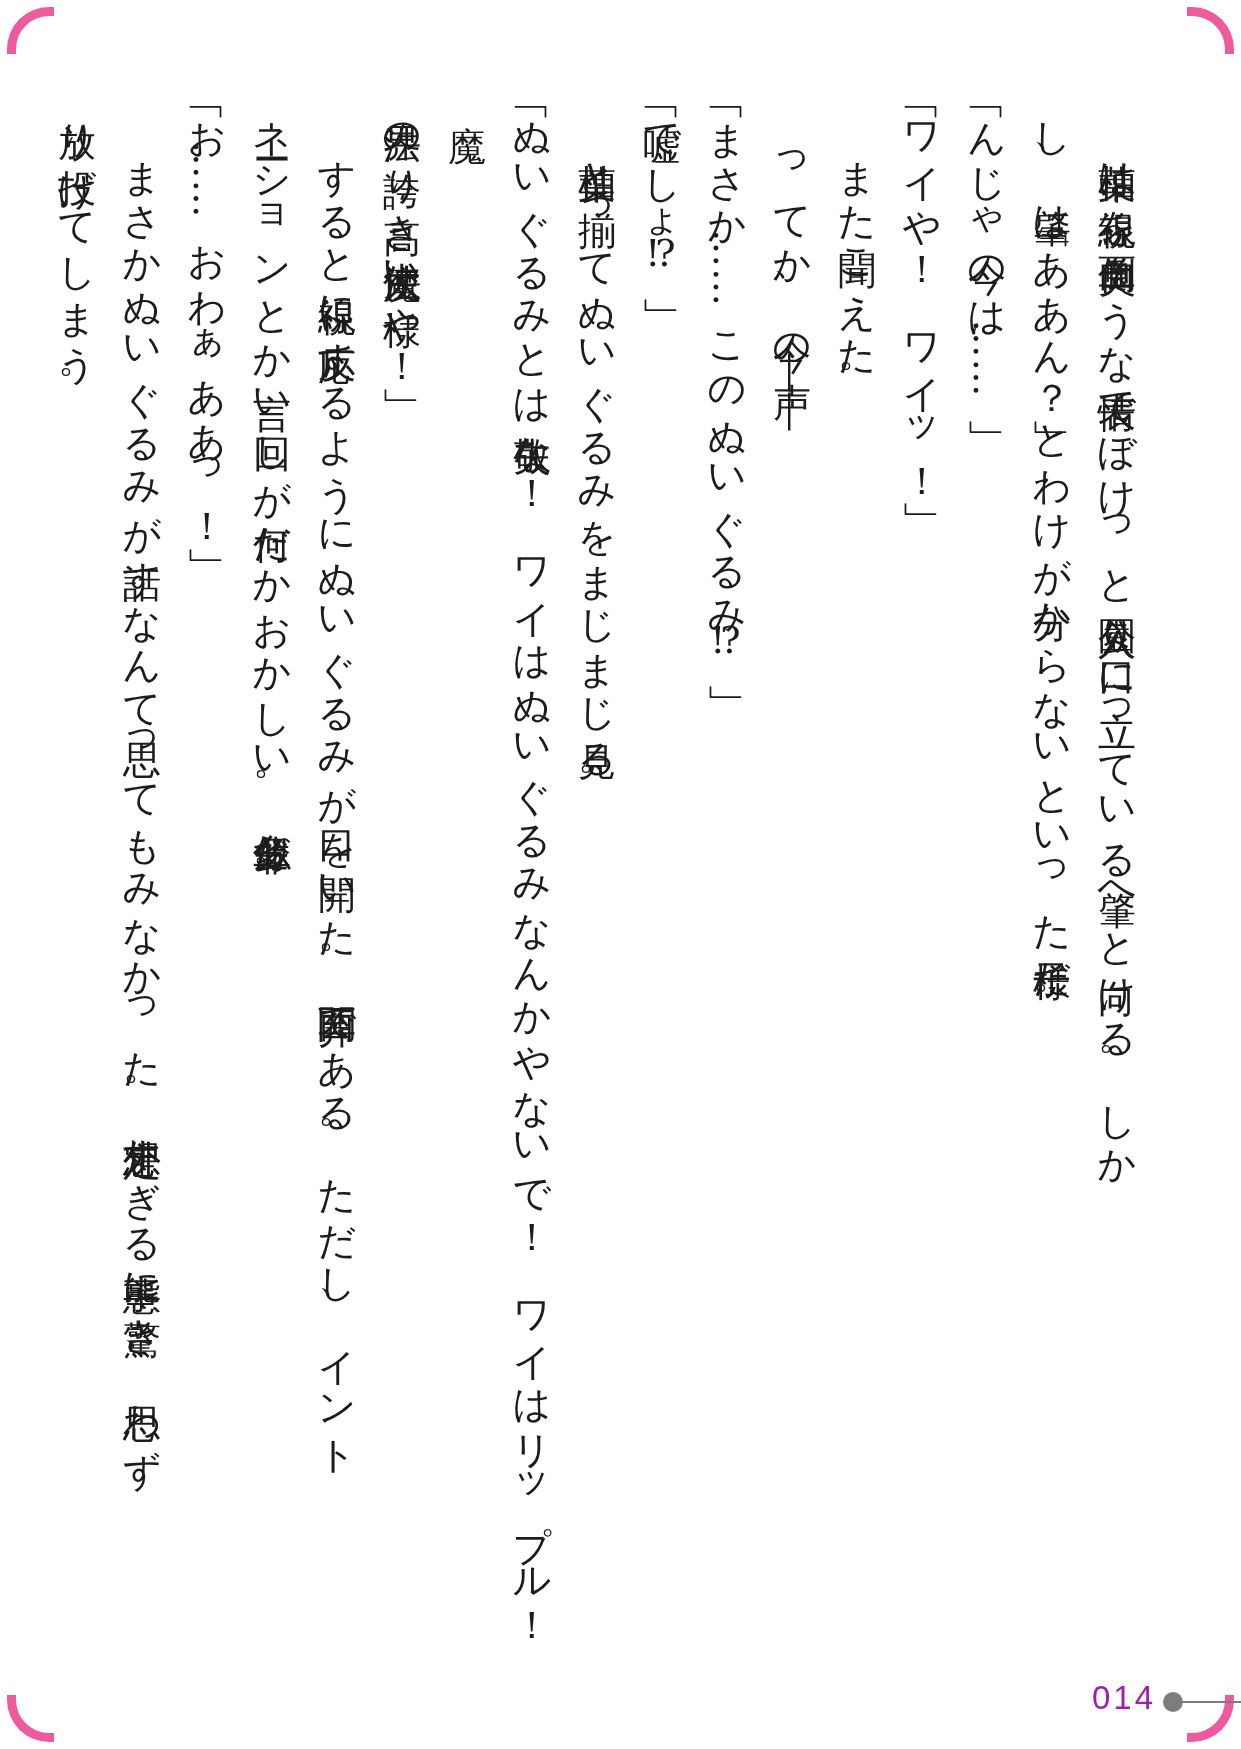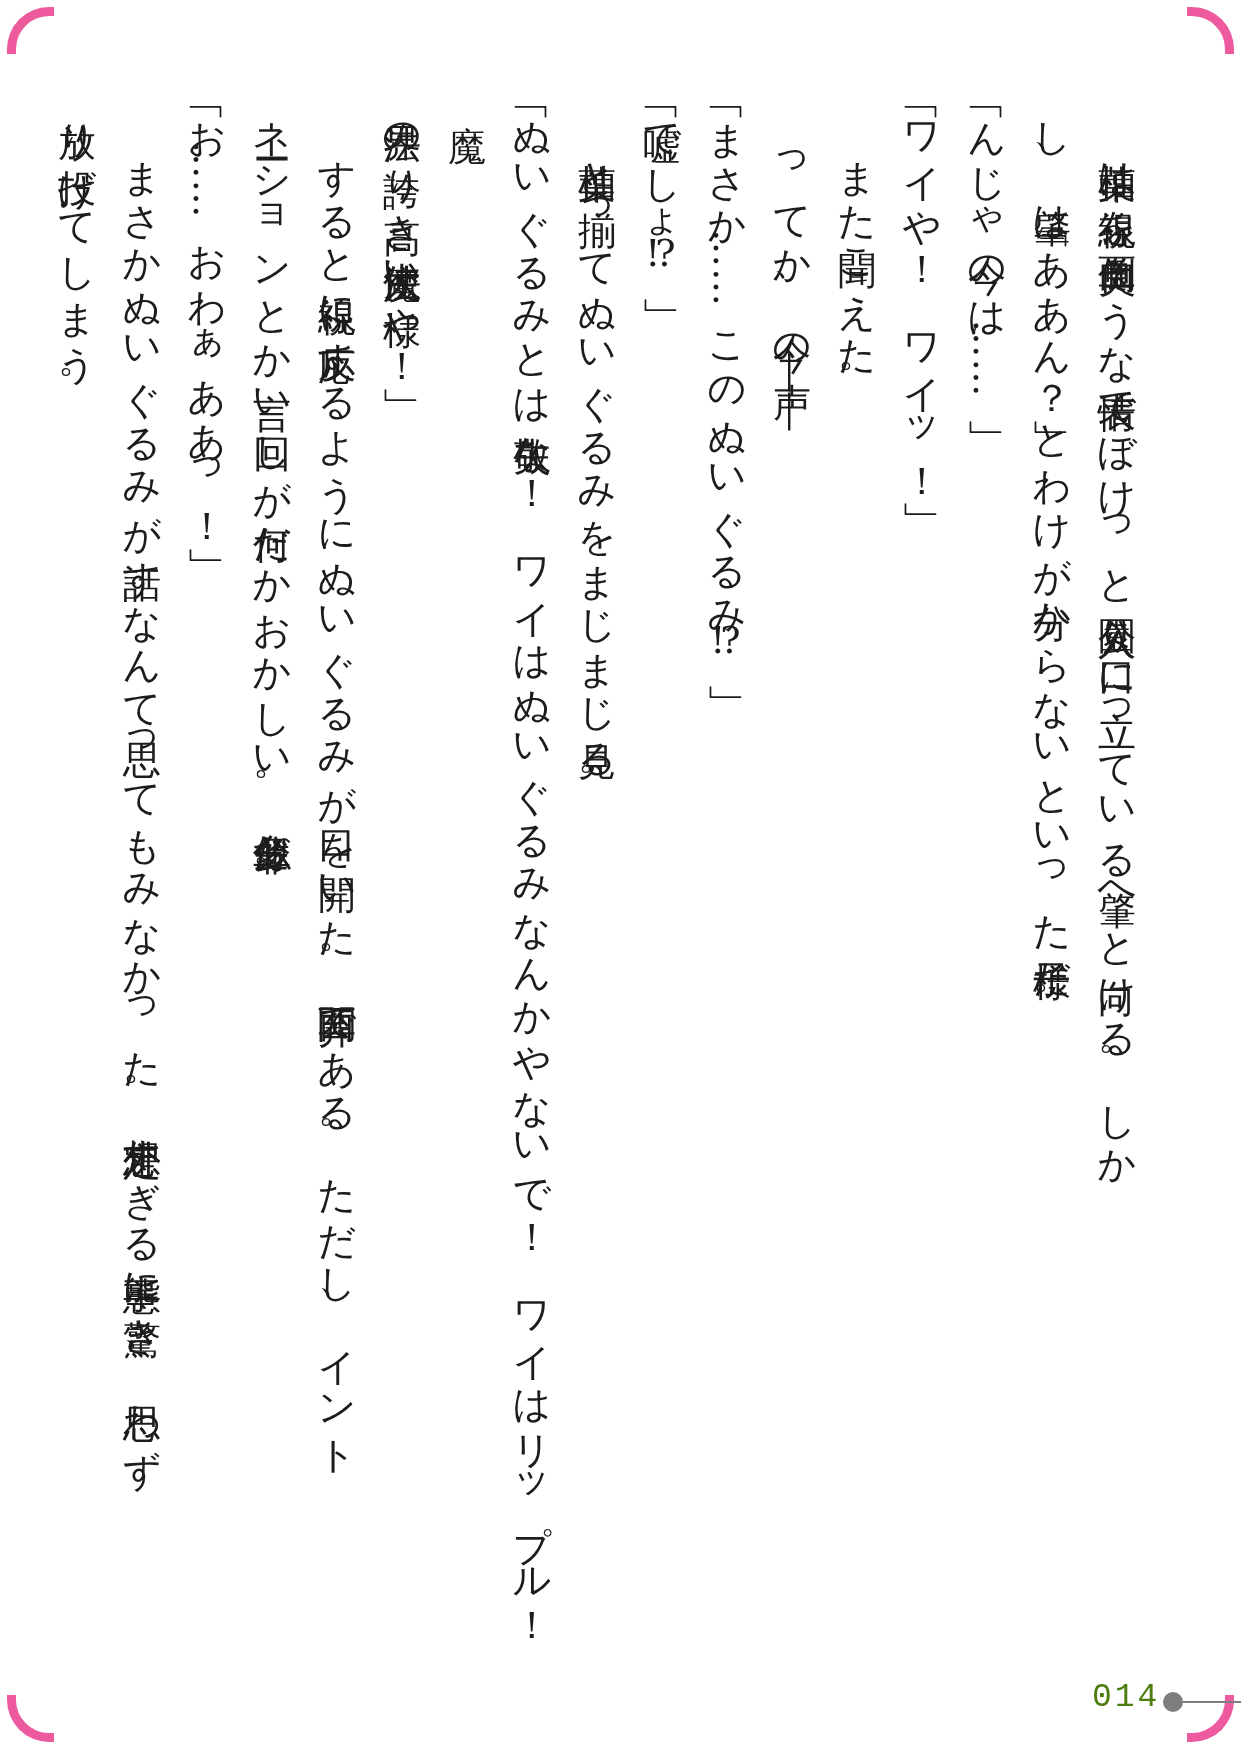--- a/index.html
+++ b/index.html
@@ -32,24 +32,24 @@
   .text-block p {
     margin: 0;
     padding: 0;
   }
 
   
   .page-number {
     position: absolute;
     left: 1092px;
     top: 1679px;
-    font-family: Liberation Mono, monospace;
+    font-family: Liberation Sans, sans-serif;
     font-size: 33px;
     font-weight: 400;
-    color: #4d7c0f;
+    color: #a21caf;
     letter-spacing: 3px;
     white-space: nowrap;
   }
   .marker-dot {
     position: absolute;
     left: 1163px;
     top: 1692px;
     width: 20px;
     height: 20px;
     border-radius: 50%;

